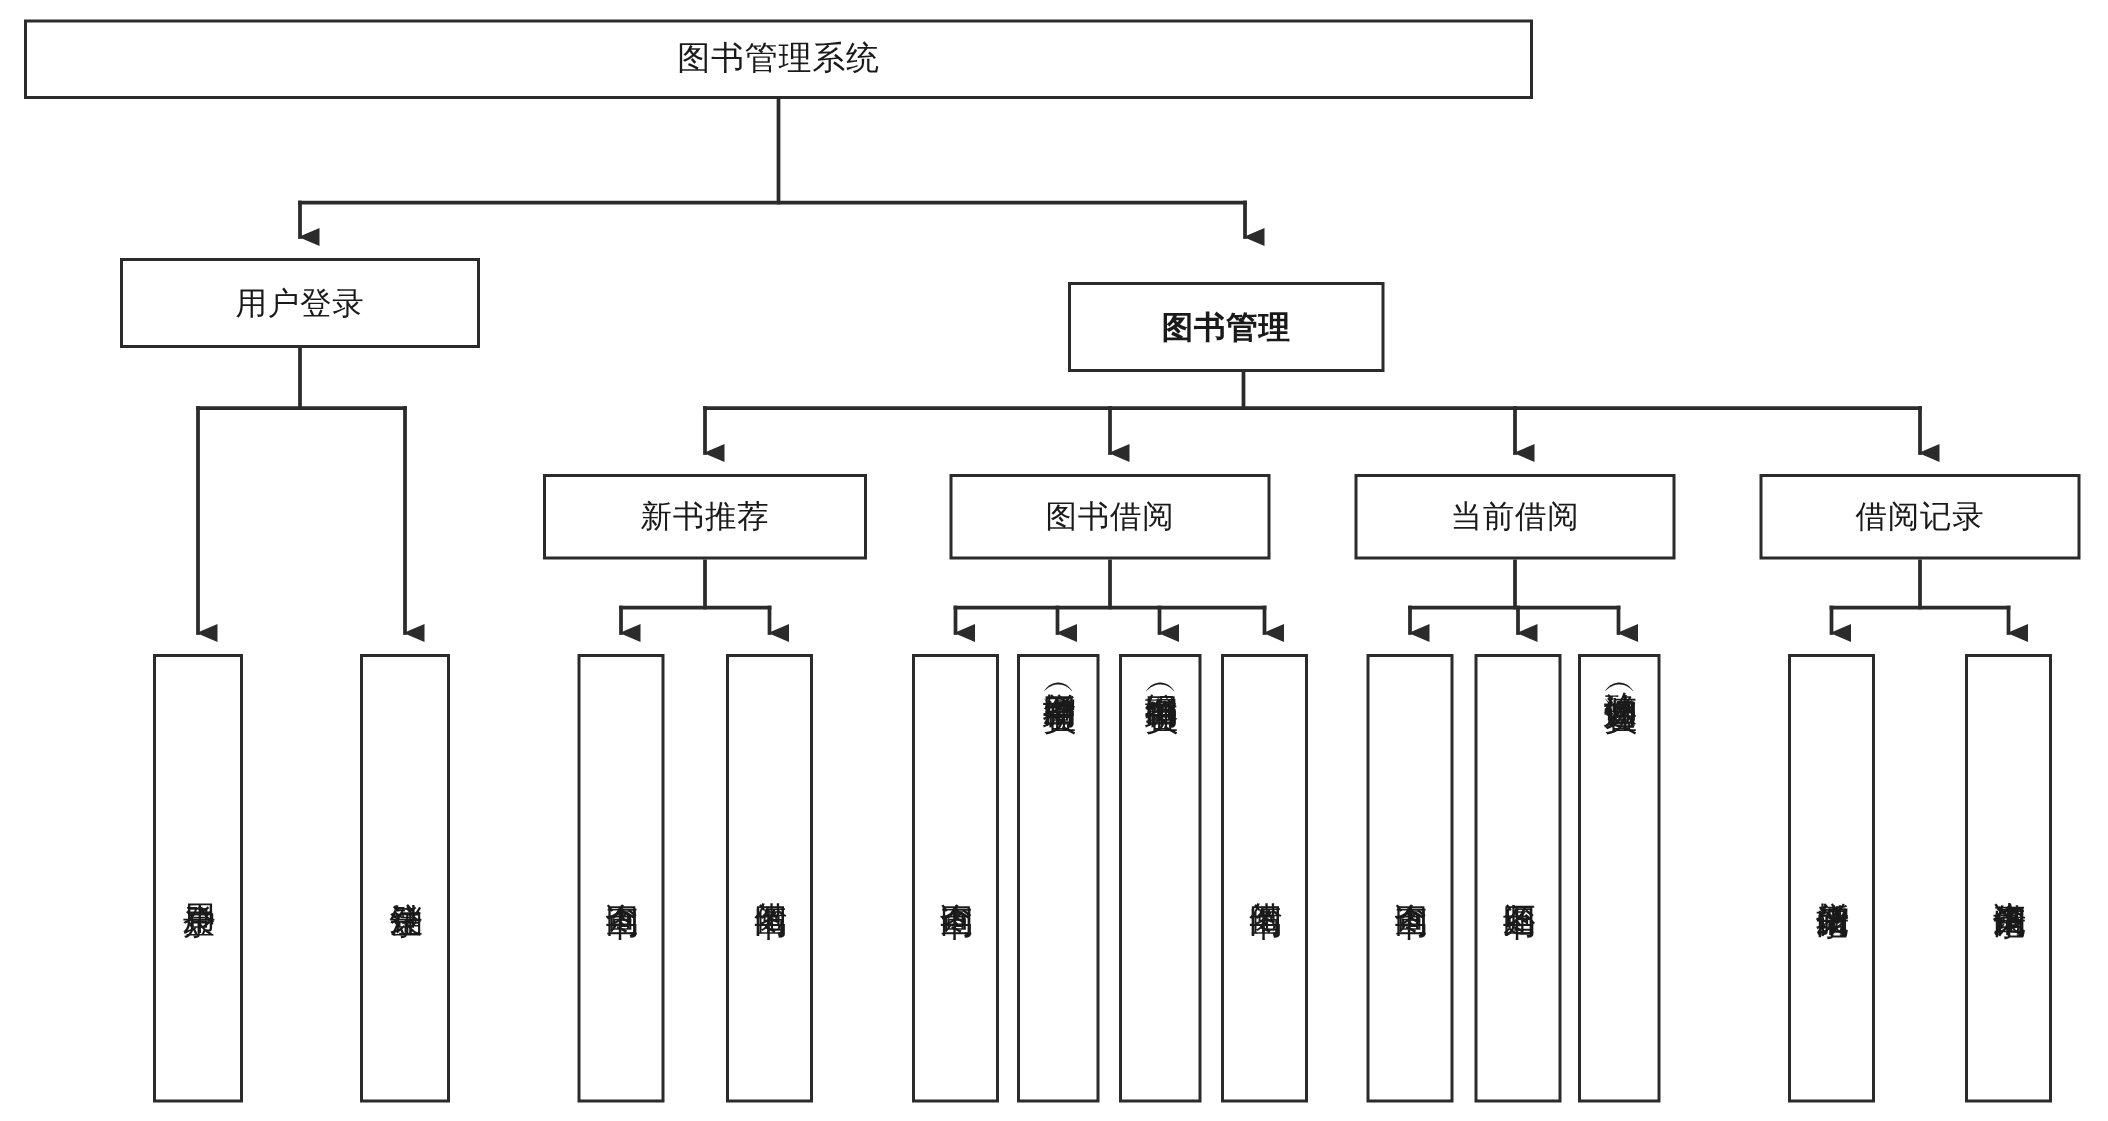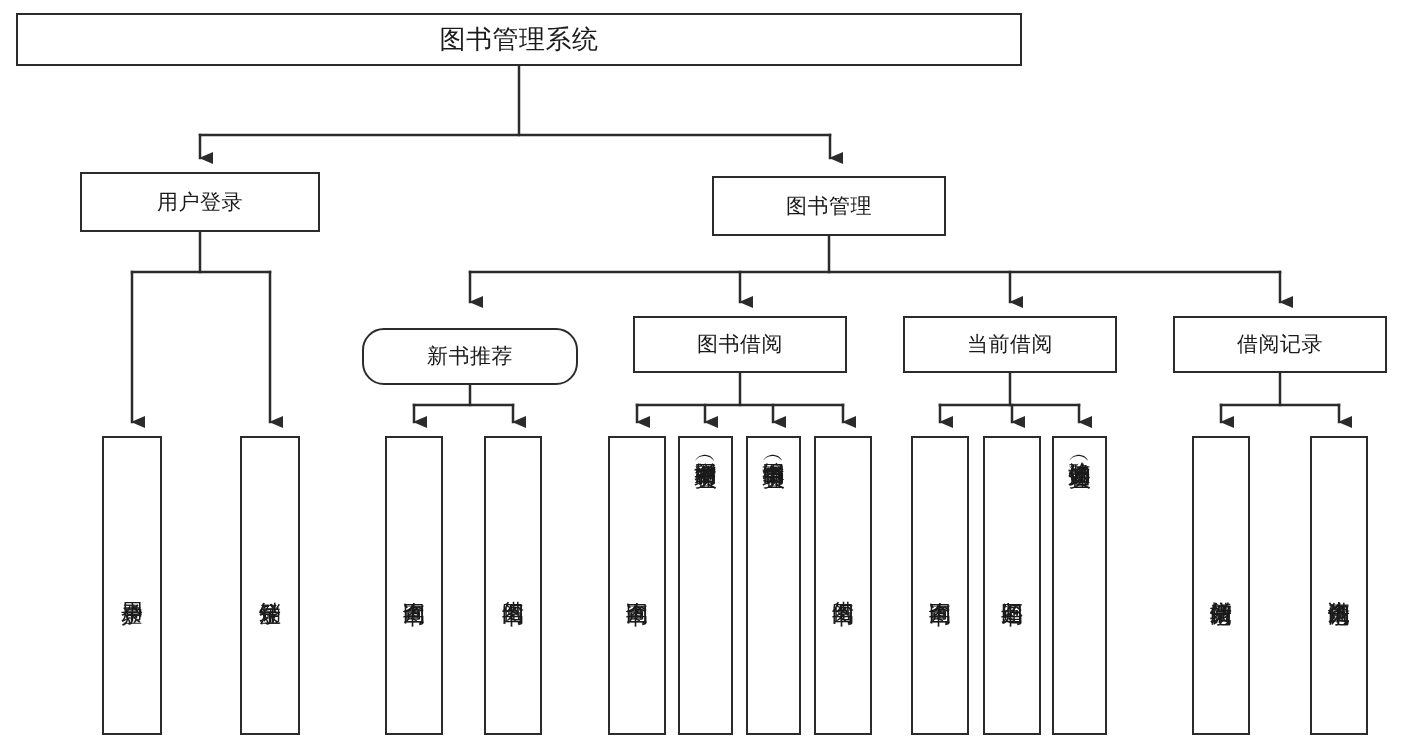--- a/index.html
+++ b/index.html
@@ -32,21 +32,21 @@
     color: #1a1a1a;
     display: flex;
     align-items: center;
     justify-content: center;
     font-size: 21px;
     line-height: 1.15;
     letter-spacing: 0.5px;
     white-space: nowrap;
   }
   .node.root {
-    font-size: 26px;
+    font-size: 22px;
   }
   
   .node.leaf {
     align-items: flex-start;
     justify-content: center;
     padding-top: 6px;
     font-size: 22px;
     letter-spacing: 1px;
   }
   .node.leaf .vtext {
@@ -128,25 +128,25 @@
     </g>
   </svg>
 
   <div class="node root" style="left:16px; top:13px; width:1006px; height:53px;">
     <span>图书管理系统</span>
   </div>
 
   <div class="node" style="left:80px; top:172px; width:240px; height:60px;">
     <span>用户登录</span>
   </div>
-  <div class="node" style="left:712px; top:176px; width:234px; height:60px;">
+  <div class="node" style="left:712px; top:188px; width:211px; height:60px;font-weight:bold;">
     <span>图书管理</span>
   </div>
 
-  <div class="node" style="left:362px; top:328px; width:216px; height:57px;border-radius:22px;">
+  <div class="node" style="left:362px; top:316px; width:216px; height:57px;">
     <span>新书推荐</span>
   </div>
   <div class="node" style="left:903px; top:316px; width:214px; height:57px;">
     <span>当前借阅</span>
   </div>
   <div class="node" style="left:633px; top:316px; width:214px; height:57px;">
     <span>图书借阅</span>
   </div>
   <div class="node" style="left:1173px; top:316px; width:214px; height:57px;">
     <span>借阅记录</span>

